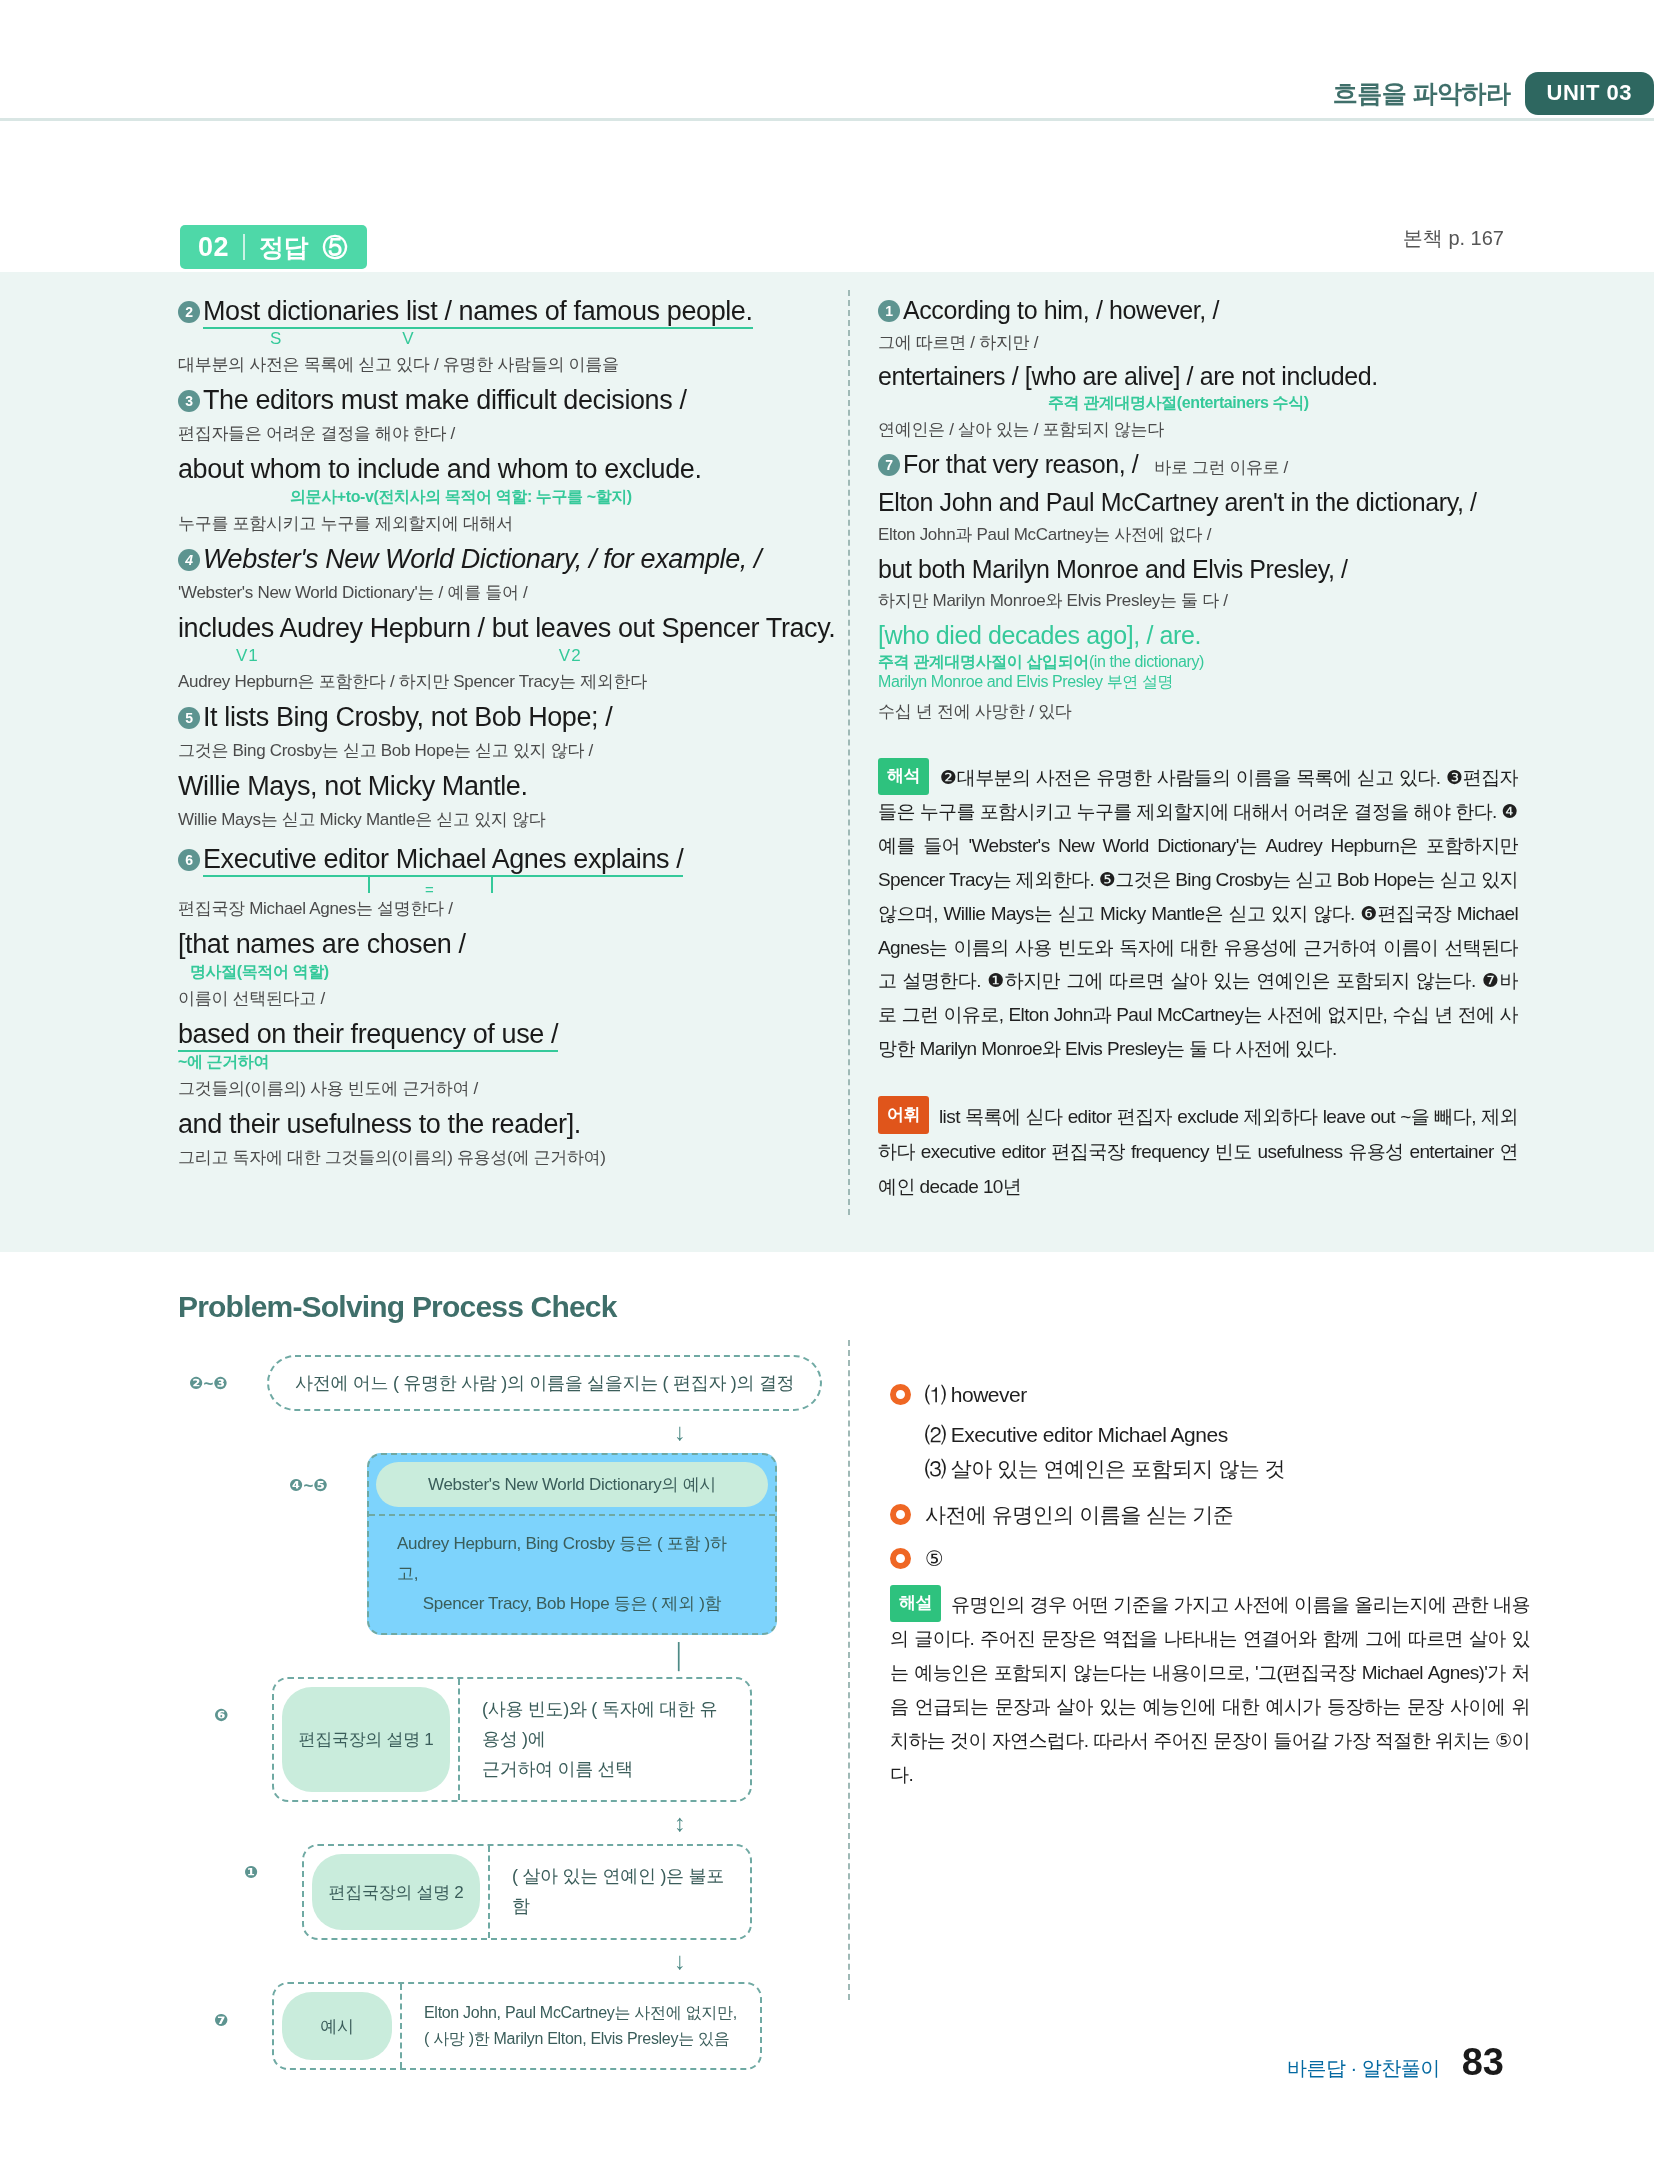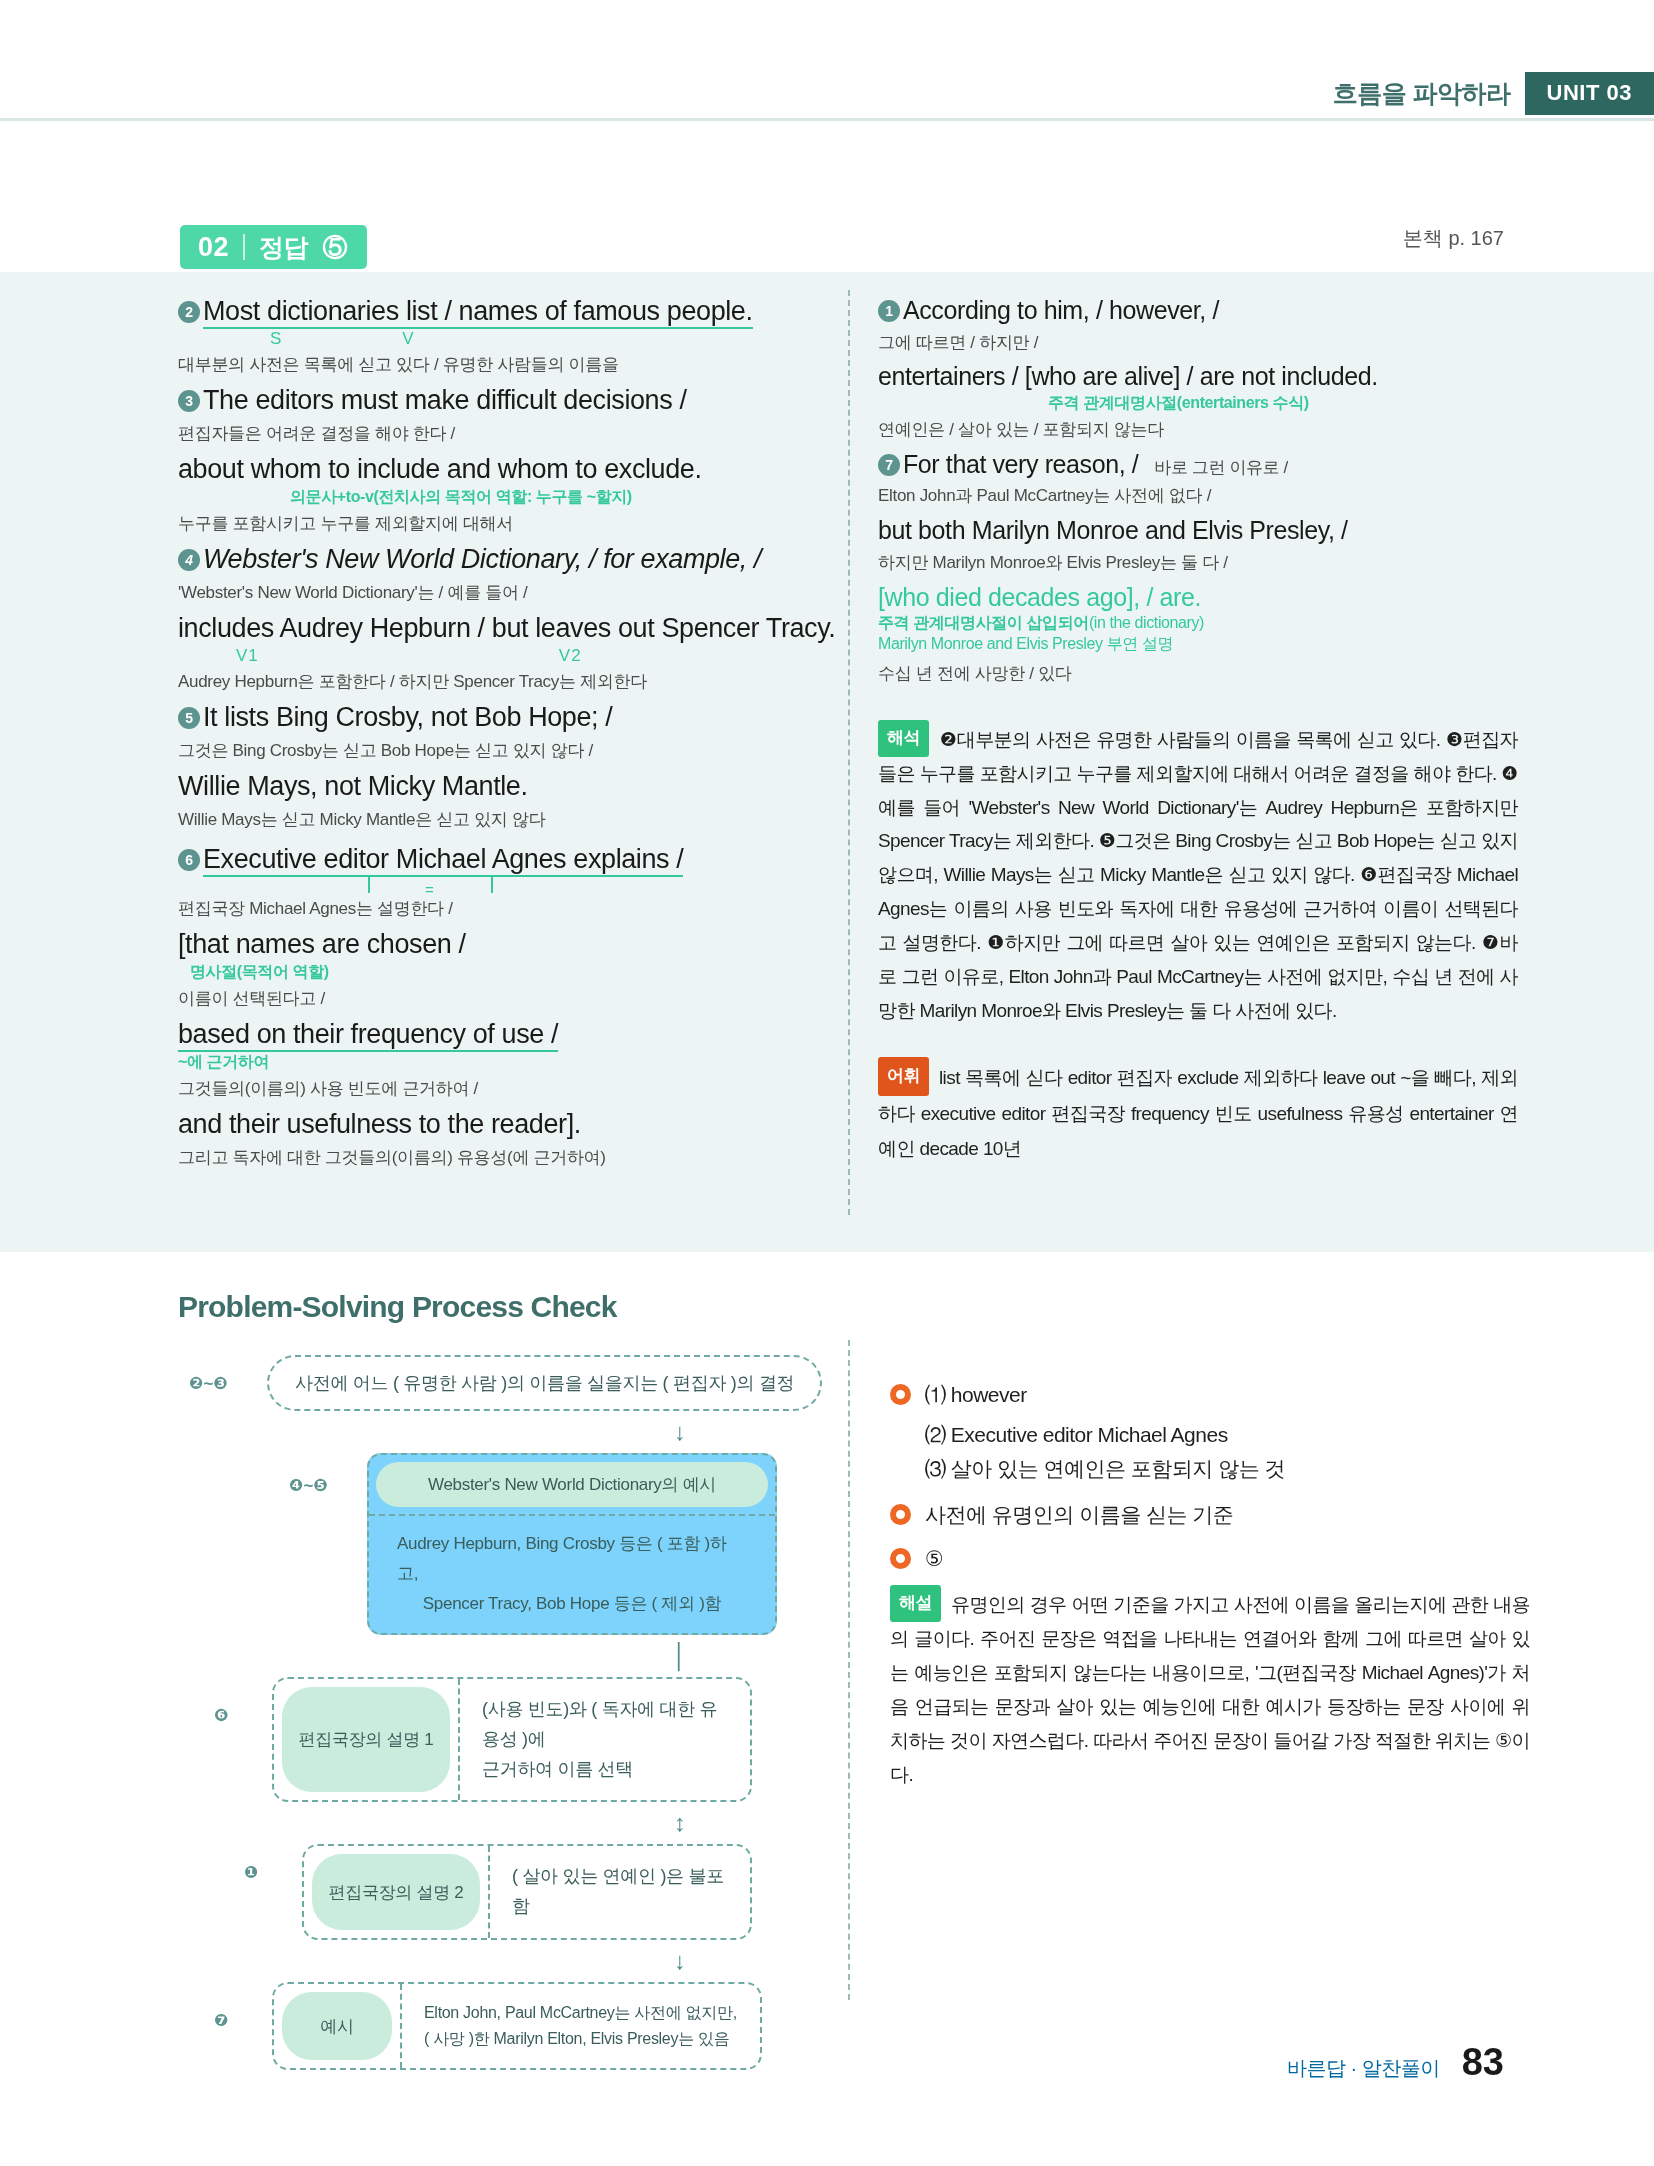--- a/index.html
+++ b/index.html
@@ -22,21 +22,21 @@
   }
   .unit-wrap {
     position: absolute; top: 72px; right: 0;
     display: flex; align-items: center; gap: 14px;
   }
   .unit-title {
     font-size: 25px; font-weight: bold; color: #3f6f6a; letter-spacing: -0.5px;
   }
   .unit-badge {
     background: #2e6760; color: #ffffff; font-size: 22px; font-weight: bold;
-    padding: 8px 22px 9px 22px; letter-spacing: 0.5px;
+    padding: 8px 22px 9px 22px; letter-spacing: 0.5px; border-radius: 13px;
   }
 
   
   .q-badge {
     position: absolute; top: 225px; left: 180px;
     display: inline-flex; align-items: center;
     background: #4ed8a8; border-radius: 5px; height: 44px;
     padding: 0 20px 0 0; color: #ffffff;
   }
   .q-num {
@@ -284,20 +284,23 @@
     <div class="eng eng-small">
       <span>entertainers / [who are alive] / are not included.</span>
     </div>
     <div class="note" style="margin-left:170px">주격 관계대명사절(entertainers 수식)</div>
     <div class="kor">연예인은 / 살아 있는 / 포함되지 않는다</div>
 
     <div class="eng eng-small">
       <span class="circ">7</span><span>For that very reason, /</span><span style="font-size:17px;color:#4a4a4a;margin-left:16px">바로 그런 이유로 /</span>
     </div>
 
+    <div class="eng eng-small">
+      <span>Elton John and Paul McCartney aren't in the dictionary, /</span>
+    </div>
     <div class="kor">Elton John과 Paul McCartney는 사전에 없다 /</div>
 
     <div class="eng eng-small">
       <span>but both Marilyn Monroe and Elvis Presley, /</span>
     </div>
     <div class="kor">하지만 Marilyn Monroe와 Elvis Presley는 둘 다 /</div>
 
     <div class="eng eng-small">
       <span class="brk">[who died decades ago], / are.</span>
     </div>

